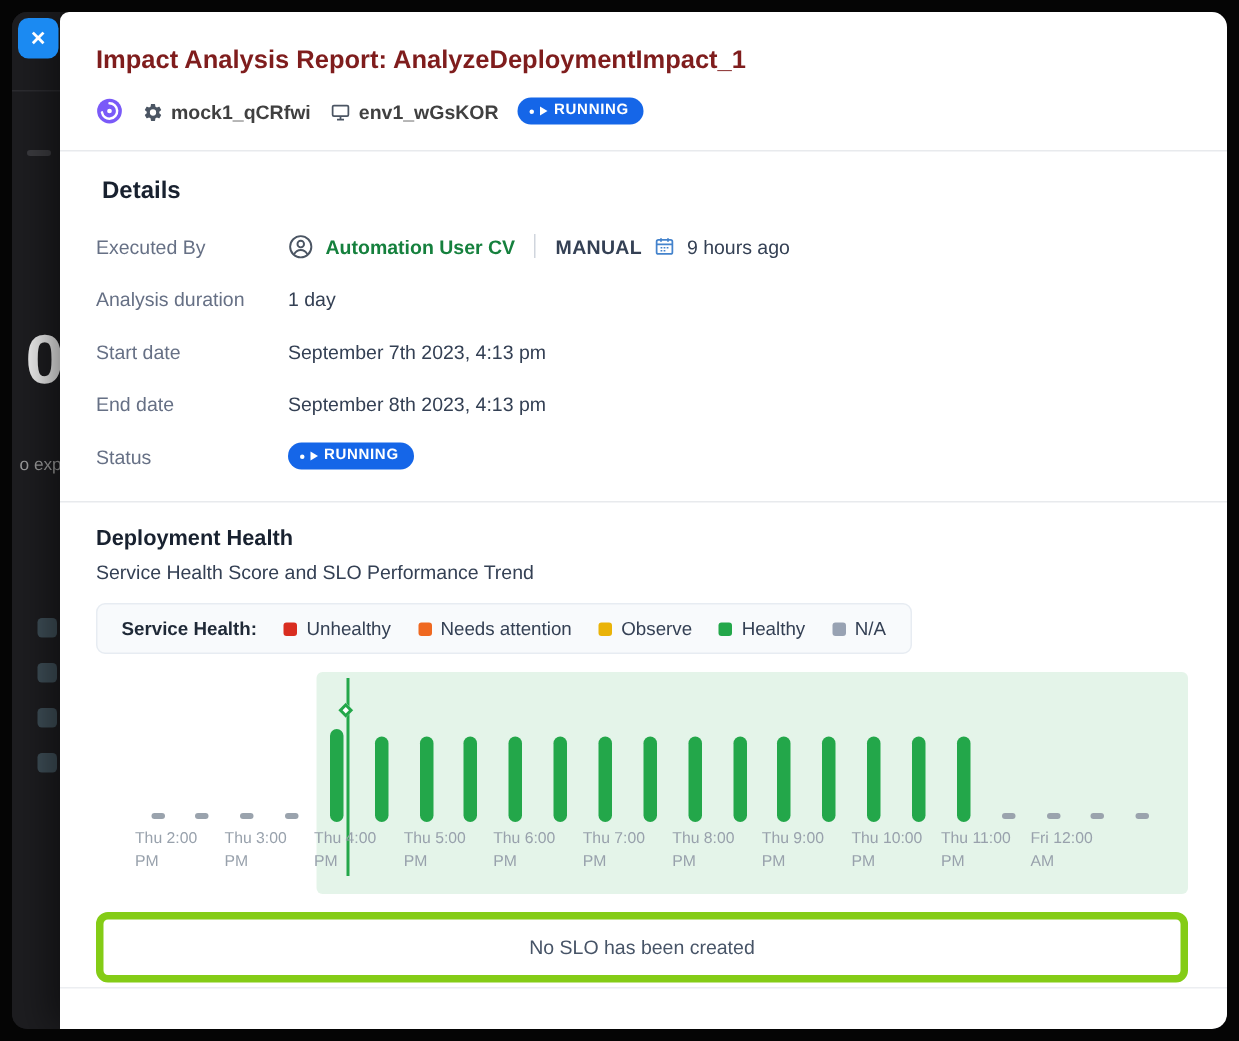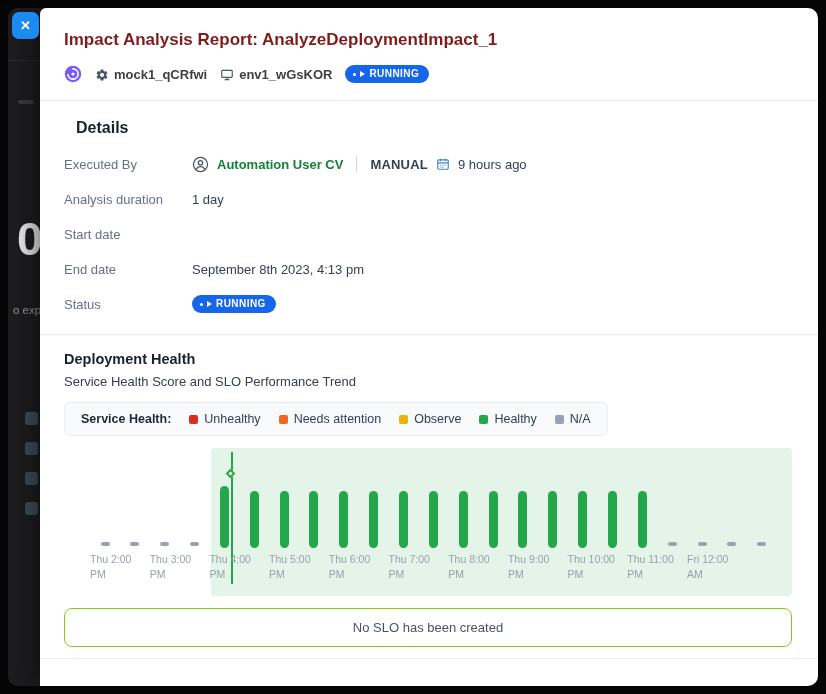--- a/index.html
+++ b/index.html
@@ -47,21 +47,21 @@
   .badge {
     display: inline-flex; align-items: center; gap: 4px;
     background: #1566e8; color: #fff;
     font-size: 10px; font-weight: 700; letter-spacing: .45px;
     border-radius: 10px; padding: 4px 10px 4px 8px; line-height: 1;
   }
   .b-dot { width: 3px; height: 3px; border-radius: 50%; background: #fff; display: inline-block; }
   .b-tri { width: 0; height: 0; border-left: 5px solid #fff; border-top: 3.5px solid transparent; border-bottom: 3.5px solid transparent; display: inline-block; }
   
   .details { padding: 18px 26px 6px 24px; }
-  .details h2 { font-size: 16px; font-weight: 700; margin: 0 12px 16px; color: #18212f; }
+  .details h2 { font-size: 16px; font-weight: 700; margin: 0 4px 16px; color: #18212f; }
   .drow { display: flex; align-items: center; margin-bottom: 13px; min-height: 22px; }
   .dlabel { flex: 0 0 128px; font-size: 13px; color: #667085; }
   .dval { font-size: 13px; color: #344054; display: flex; align-items: center; gap: 8px; }
   .dval b { font-weight: 600; color: #15803d; }
   .vsep { width: 1px; height: 16px; background: #d0d5dd; margin: 0 5px; }
   .manual { font-weight: 600; color: #344054; letter-spacing: .2px; text-align: right; }
   
   .health { padding: 16px 26px 0 24px; }
   .health h3 { font-size: 14.5px; font-weight: 700; margin: 0 0 7px; color: #18212f; }
   .subtitle { font-size: 13px; color: #344054; margin: 0 0 13px; }
@@ -77,21 +77,21 @@
   .chart { position: relative; height: 148px; margin-top: 12px; width: 100%; }
   .chart-region { position: absolute; top: 0; bottom: 0; right: 0; border-radius: 4px; }
   .chart-bar { position: absolute; width: 9px; height: 57px; bottom: 48px; border-radius: 5px; cursor: pointer; }
   .chart-bar.first { height: 62px; }
   .chart-dash { position: absolute; width: 9px; height: 4px; bottom: 50px; border-radius: 2px; cursor: pointer; }
   .chart-marker { position: absolute; top: 4px; bottom: 12px; width: 2px; }
   .chart-diamond { position: absolute; width: 7px; height: 7px; transform: rotate(45deg); background: #fff; border: 2px solid #23a74a; top: 22px; }
   .chart-label { position: absolute; top: 104px; font-size: 10.5px; color: #98a1ac; line-height: 1.4; white-space: nowrap; text-align: left; }
   
   .slo-box {
-    margin-top: 12px; border: 1px solid #84cc16; border-radius: 8px;
+    margin-top: 12px; border: 5px solid #84cc16; border-radius: 8px;
     padding: 11px 0; text-align: center; font-size: 13px; color: #475467;
   }
   .modal-footer { position: absolute; left: 0; right: 0; bottom: 27px; border-top: 1px solid #eceef1; }
 </style>
 </head>
 <body>
 
 <div class="screen">
 
   <div class="backdrop">
@@ -175,20 +175,21 @@
         </div>
       </div>
 
       <div class="drow">
         <div class="dlabel">Analysis duration</div>
         <div class="dval">1 day</div>
       </div>
 
       <div class="drow">
         <div class="dlabel">Start date</div>
+        <div class="dval">September 7th 2023, 4:13 pm</div>
       </div>
 
       <div class="drow">
         <div class="dlabel">End date</div>
         <div class="dval">September 8th 2023, 4:13 pm</div>
       </div>
 
       <div class="drow">
         <div class="dlabel">Status</div>
         <div class="dval">

